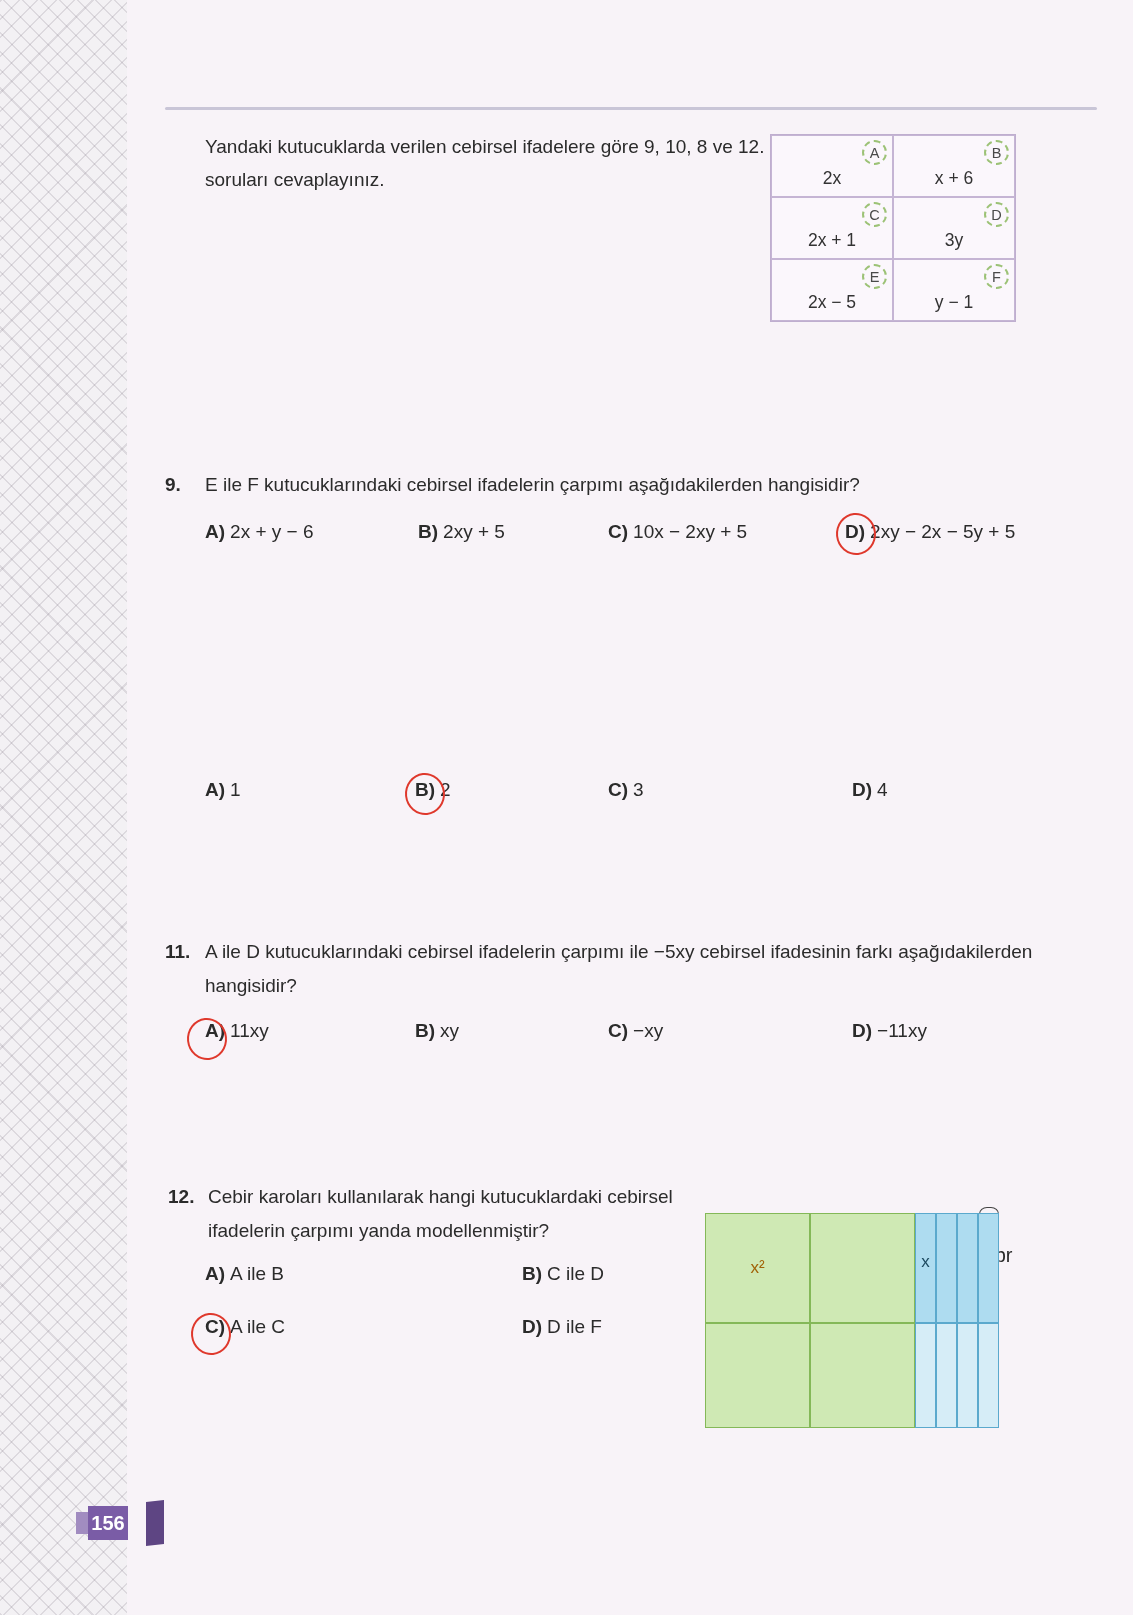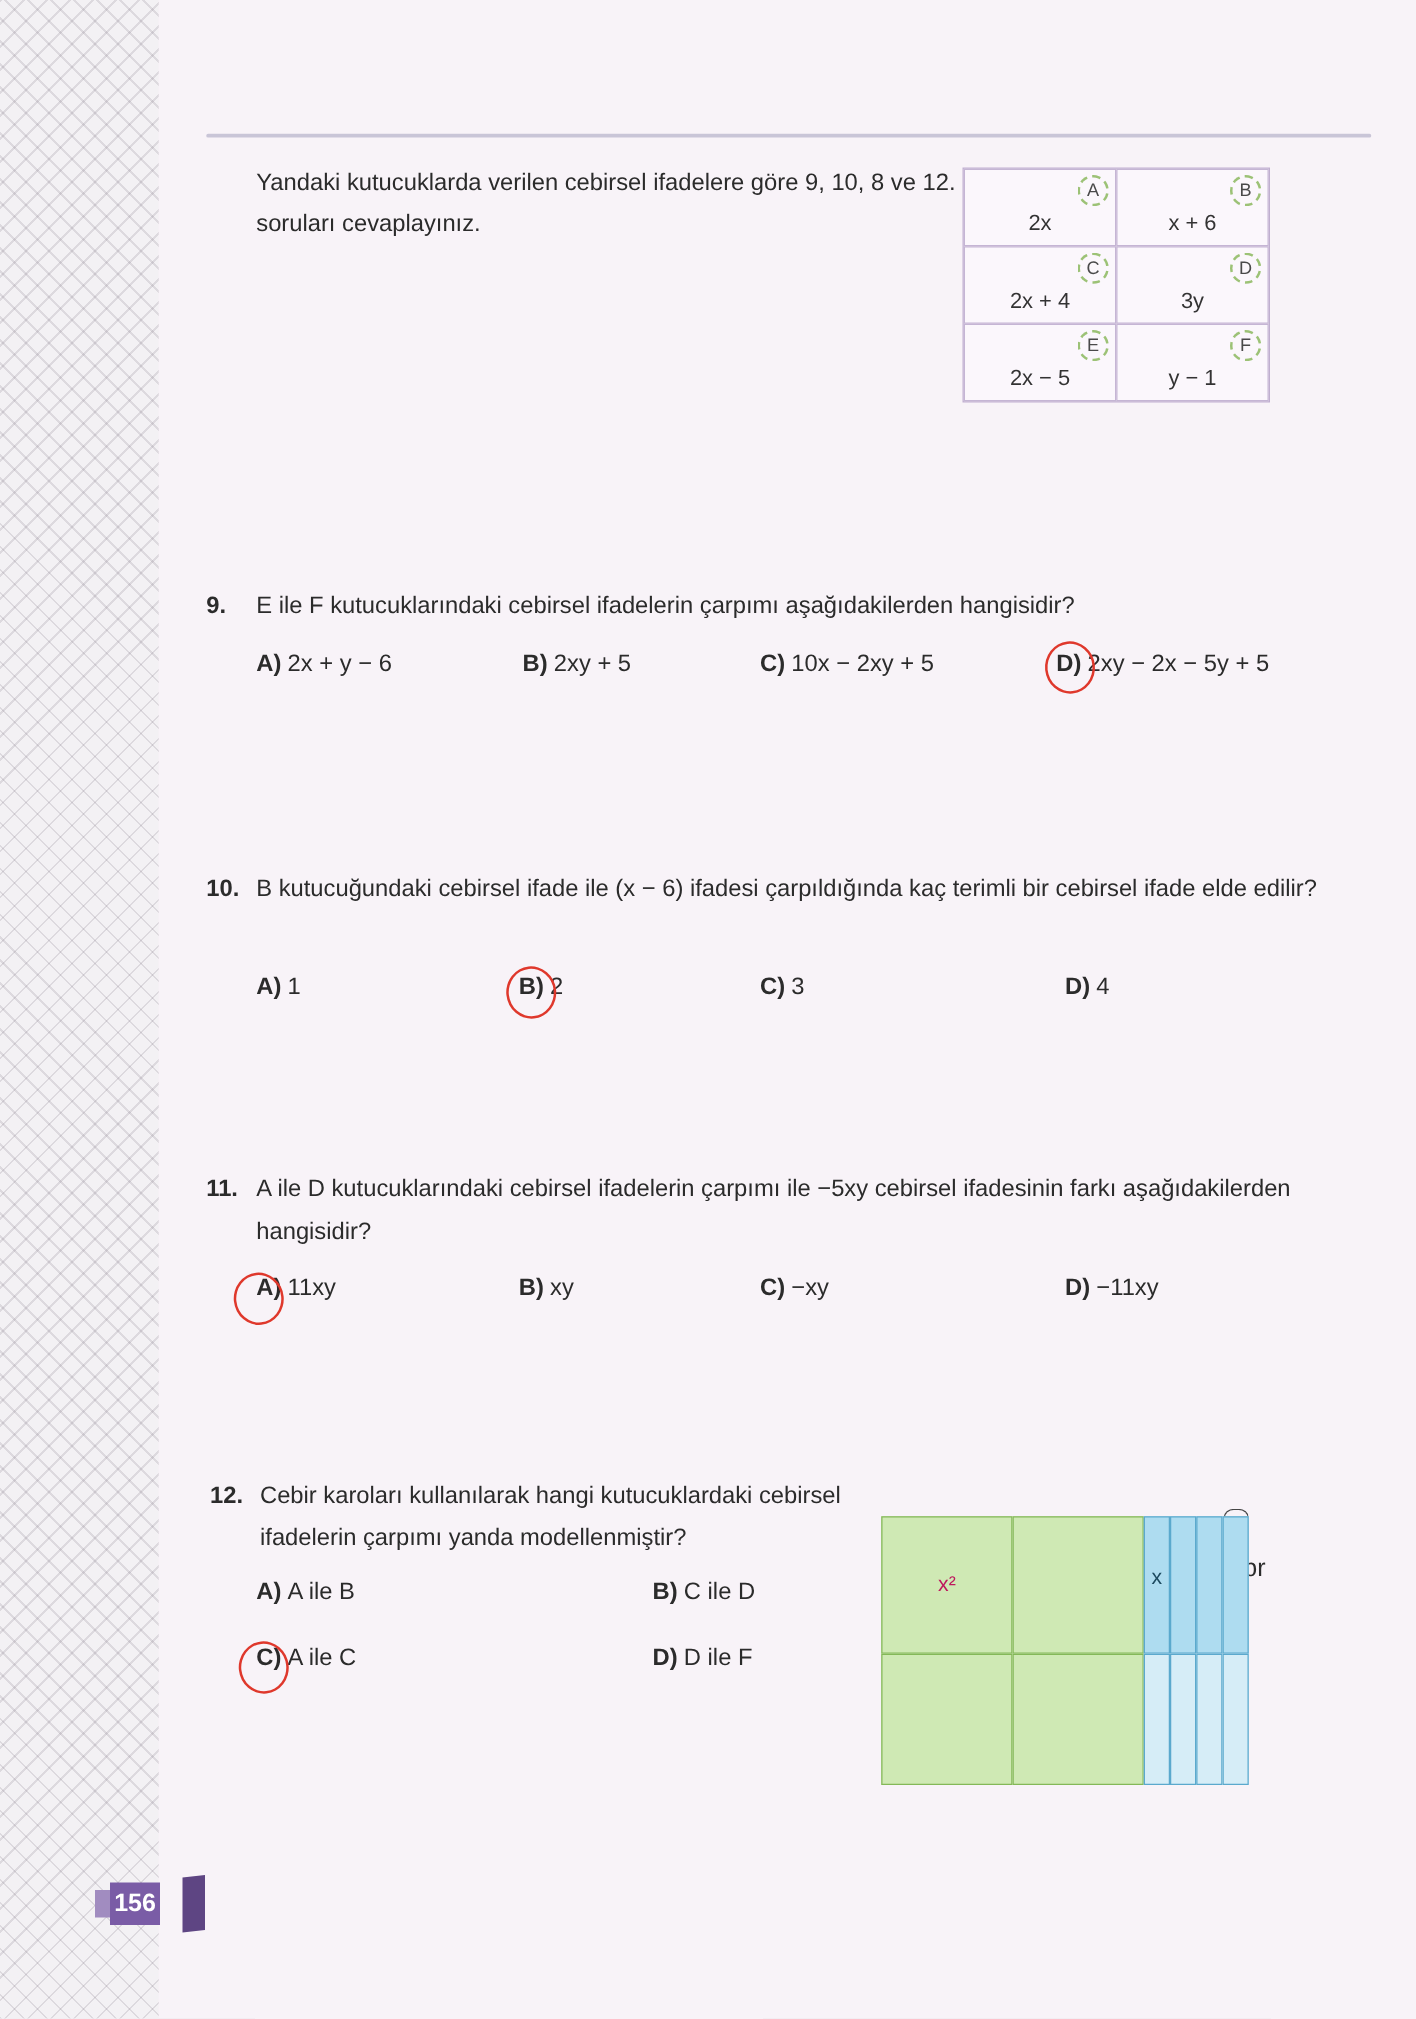--- a/index.html
+++ b/index.html
@@ -54,21 +54,21 @@
   
   .model {
     position:absolute; left:705px; top:1213px;
     display:grid;
     grid-template-columns:105px 105px 21px 21px 21px 21px;
     grid-template-rows:110px 105px;
   }
   .gcell { background:#cfe9b4; border:1px solid #84b858; display:flex; align-items:center; justify-content:center; }
   .bcell { background:#aedcf0; border:1px solid #5ba9cd; display:flex; align-items:flex-start; justify-content:center; padding-top:38px; }
   .bcell.light { background:#d6edf7; }
-  .tile-label { font-size:17px; color:#be185d; }
+  .tile-label { font-size:17px; color:#a16207; }
   .tile-label.x { color:#1d4a60; }
 
   .unit-label { position:absolute; left:978px; top:1244px; font-size:20px; color:#2b2b2b; }
   .unit-brace {
     position:absolute; left:979px; top:1207px; width:20px; height:7px;
     border:1.5px solid #444; border-bottom:none;
     border-radius:8px 8px 0 0 / 7px 7px 0 0;
   }
 
   
@@ -93,21 +93,21 @@
     <div class="box-cell">
       <span class="letter-badge">A</span>
       <span>2x</span>
     </div>
     <div class="box-cell">
       <span class="letter-badge">B</span>
       <span>x + 6</span>
     </div>
     <div class="box-cell">
       <span class="letter-badge">C</span>
-      <span>2x + 4</span>
+      <span>2x + 1</span>
     </div>
     <div class="box-cell">
       <span class="letter-badge">D</span>
       <span>3y</span>
     </div>
     <div class="box-cell">
       <span class="letter-badge">E</span>
       <span>2x − 5</span>
     </div>
     <div class="box-cell">
@@ -126,24 +126,20 @@
   <div class="option" style="left:418px; top:521px;text-align:center;">
     <span class="opt-letter">B)</span><span>2xy + 5</span>
   </div>
   <div class="option" style="left:608px; top:521px;">
     <span class="opt-letter">C)</span><span>10x − 2xy + 5</span>
   </div>
   <div class="option" style="left:845px; top:521px;">
     <span class="opt-letter"><span>D)</span><span class="red-circle"></span></span><span>2xy − 2x − 5y + 5</span>
   </div>
 
-  <div class="question" style="left:165px; top:695px; width:930px;">
-    <div class="qnum-col">10.</div>
-    <div class="qtext">B kutucuğundaki cebirsel ifade ile (x − 6) ifadesi çarpıldığında kaç terimli bir cebirsel ifade elde edilir?</div>
-  </div>
   <div class="option" style="left:205px; top:779px;">
     <span class="opt-letter">A)</span><span>1</span>
   </div>
   <div class="option" style="left:415px; top:779px;">
     <span class="opt-letter"><span>B)</span><span class="red-circle" style="left:-10px; top:-6px;"></span></span><span>2</span>
   </div>
   <div class="option" style="left:608px; top:779px;">
     <span class="opt-letter">C)</span><span>3</span>
   </div>
   <div class="option" style="left:852px; top:779px;">

